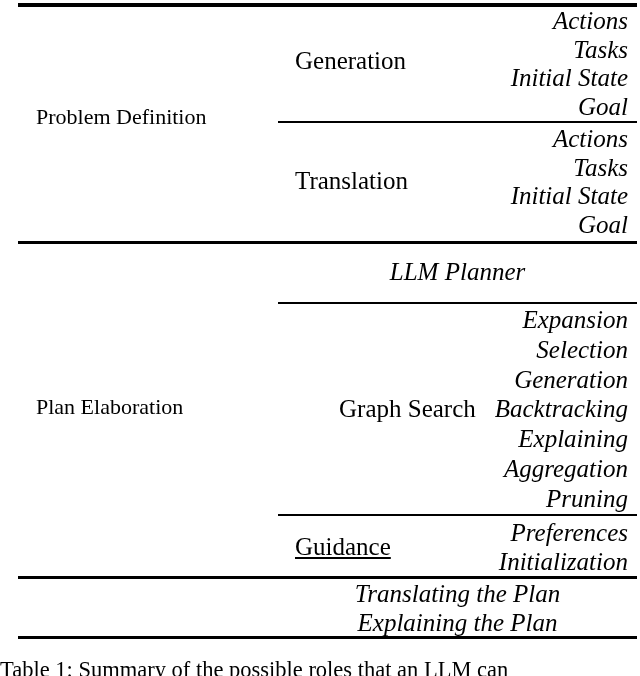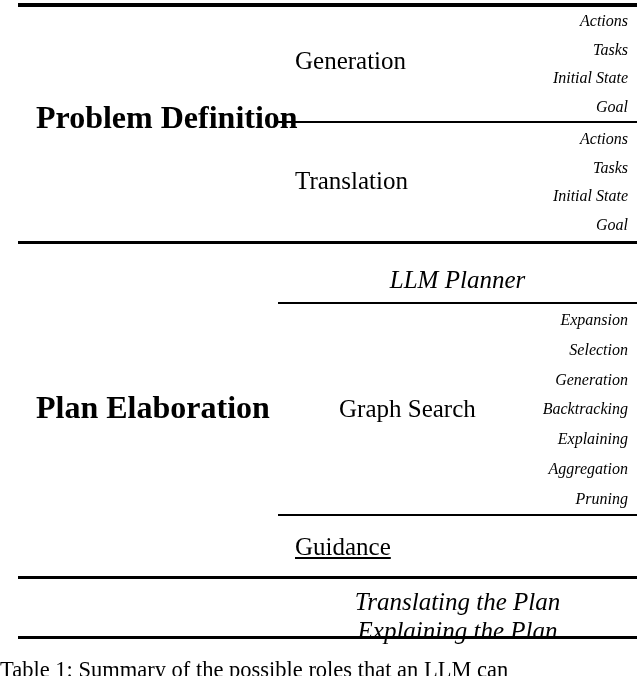--- a/index.html
+++ b/index.html
@@ -18,49 +18,48 @@
   }
   .rule {
     position: absolute;
     background: #000000;
   }
   .rule-full { left: 18px; width: 619px; }
   .rule-partial { left: 278px; width: 359px; }
   .col1-header {
     position: absolute;
     left: 36px;
-    font-weight: bold;
-    font-size: 32px;
+    font-weight: normal;
+    font-size: 22px;
     line-height: 26px;
     white-space: nowrap;
   }
   .col2-label {
     position: absolute;
     left: 295px;
     font-size: 25px;
     line-height: 25px;
     white-space: nowrap;
   }
   .col3-list {
     position: absolute;
     right: 12px;
     text-align: right;
     font-style: italic;
-    font-size: 16px;
+    font-size: 25px;
     white-space: nowrap;
   }
   .span-center {
     position: absolute;
     left: 278px;
     width: 359px;
     text-align: center;
     font-style: italic;
     font-size: 25px;
     white-space: nowrap;
-    margin-top: 8px;
   }
   .caption {
     position: absolute;
     left: 0;
     top: 655px;
     width: 640px;
     font-size: 22.5px;
     line-height: 29px;
     white-space: nowrap;
   }
@@ -104,20 +103,24 @@
     <div>Expansion</div>
     <div>Selection</div>
     <div>Generation</div>
     <div>Backtracking</div>
     <div>Explaining</div>
     <div>Aggregation</div>
     <div>Pruning</div>
   </div>
 
   <div class="col2-label" style="top:534px;text-decoration:underline;">Guidance</div>
+  <div class="col3-list" style="top:518px; line-height:29px;">
+    <div>Preferences</div>
+    <div>Initialization</div>
+  </div>
 
   <div class="span-center" style="top:580px; line-height:28.5px;">
     <div>Translating the Plan</div>
     <div>Explaining the Plan</div>
   </div>
 
   <div class="caption">Table 1: Summary of the possible roles that an LLM can</div>
 
 </div>
 

